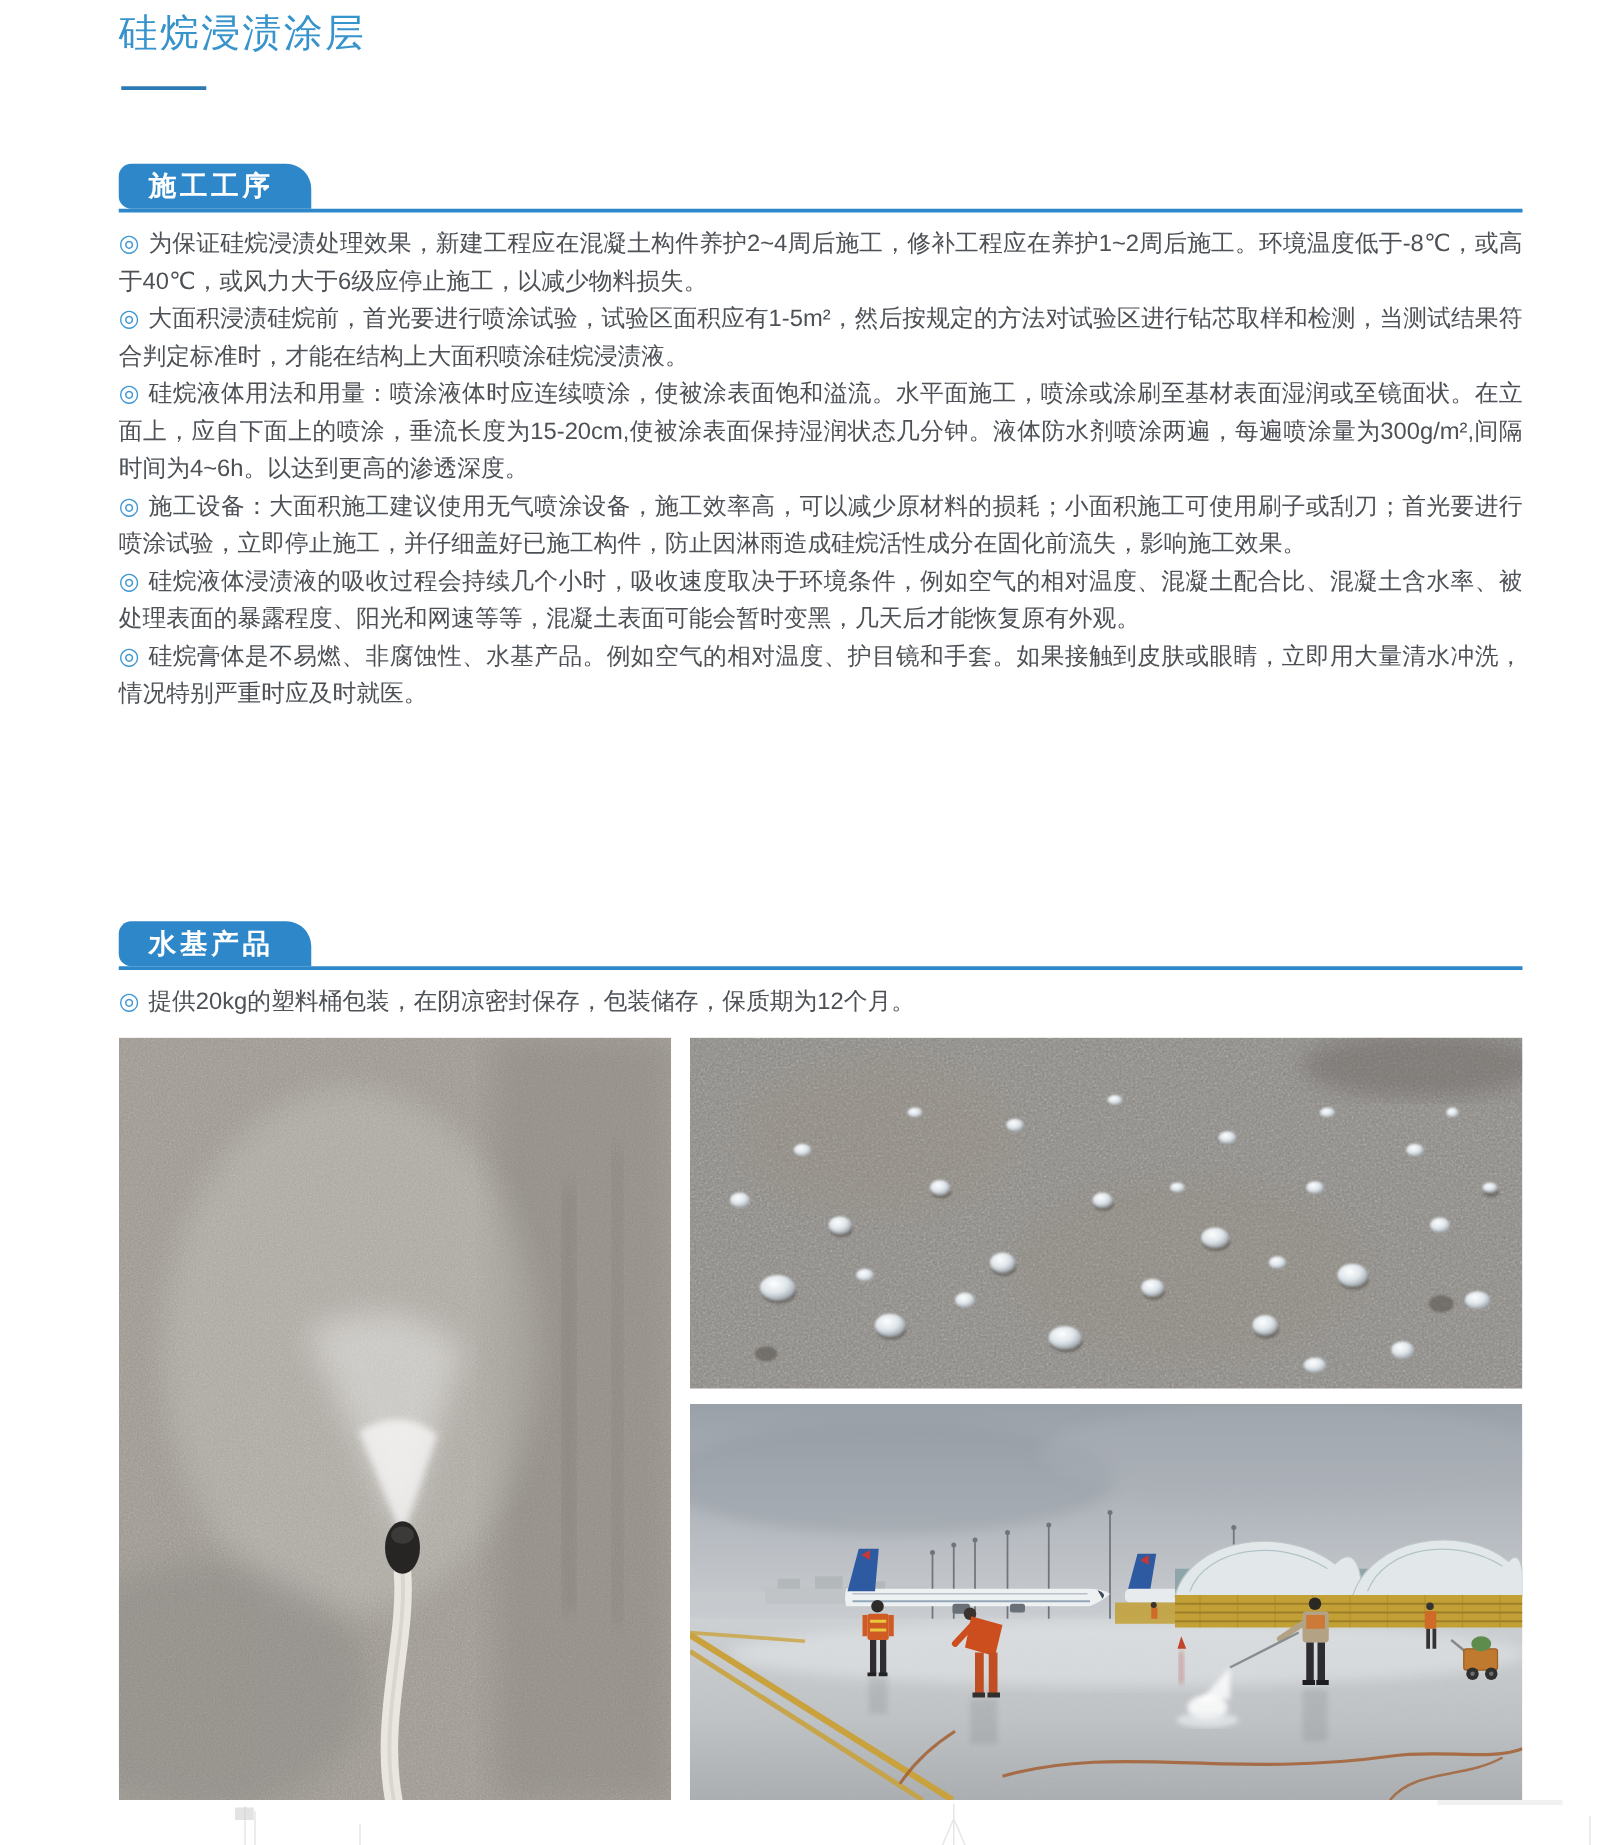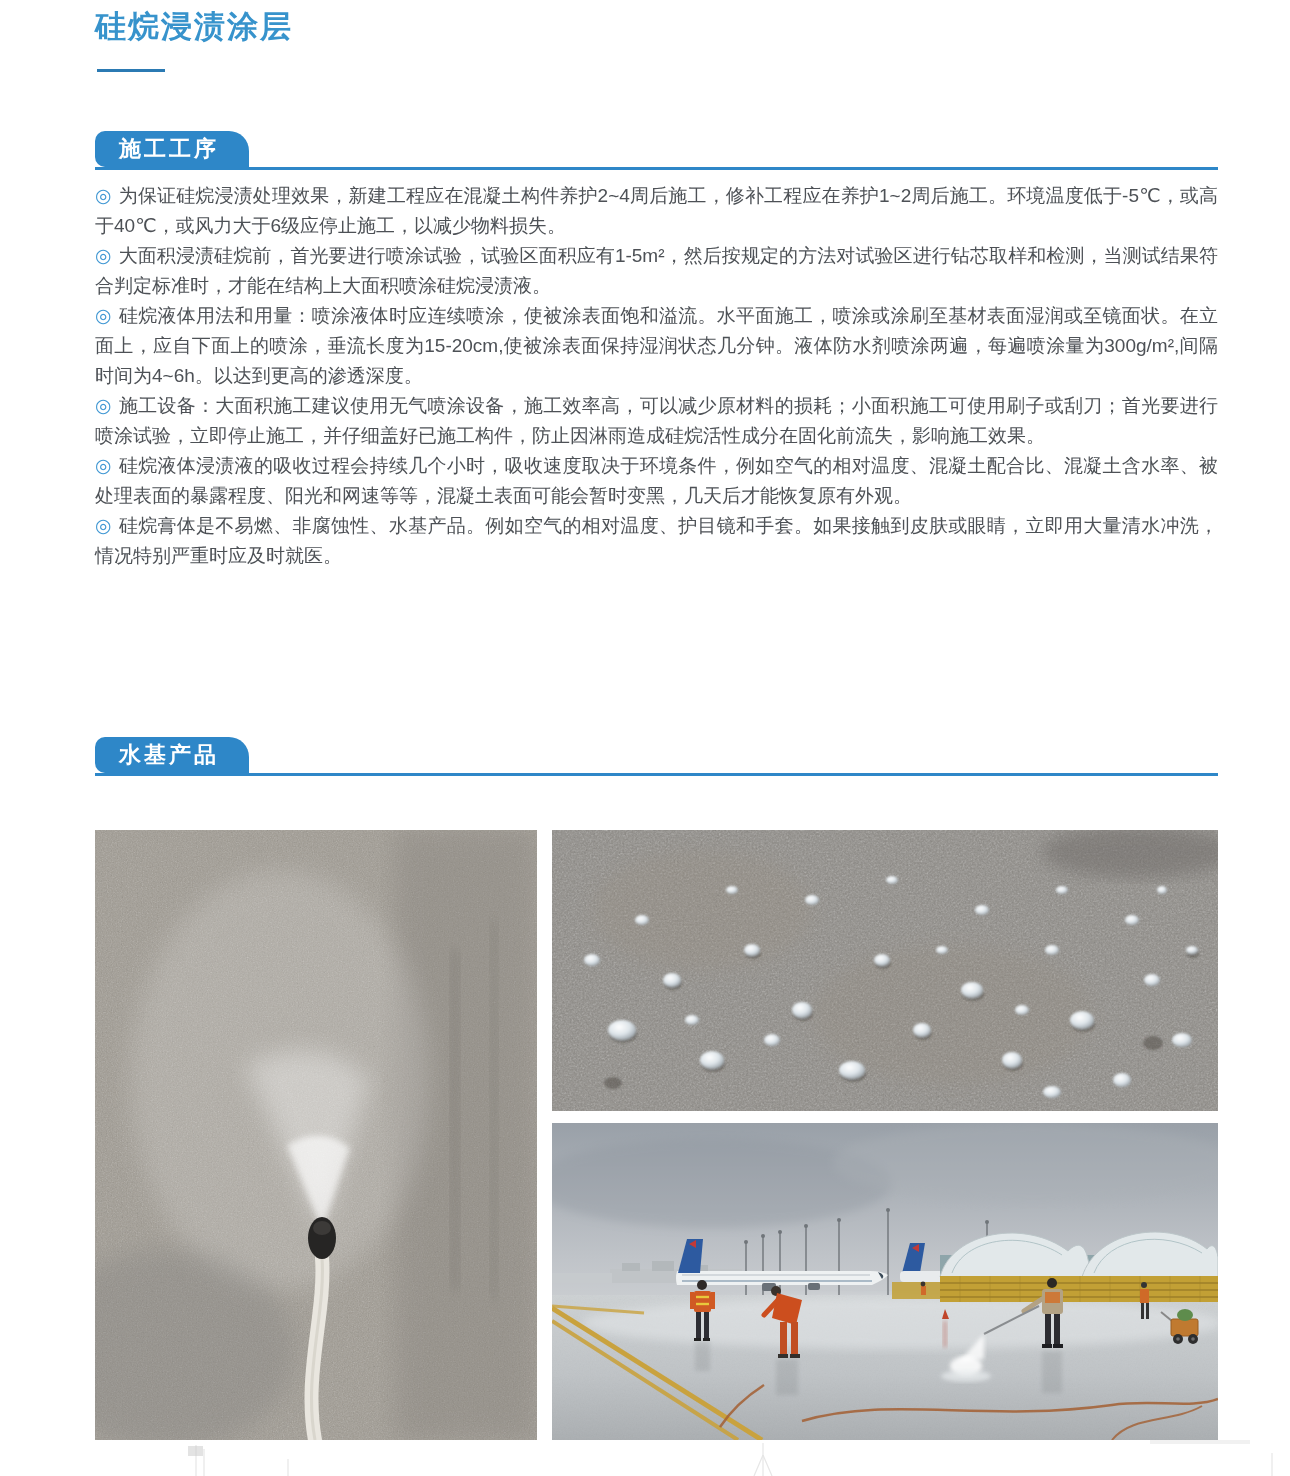--- a/index.html
+++ b/index.html
@@ -1,19 +1,19 @@
 <!DOCTYPE html>
 <html><head>
 <meta charset="utf-8">
 <style>
   html,body{margin:0;padding:0;background:#ffffff;}
   body{font-family:"Liberation Sans","DejaVu Sans",sans-serif;}
   .page{position:relative;width:1290px;height:1476px;background:#fff;overflow:hidden;}
 
-  .doc-title{position:absolute;left:95px;top:6px;margin:0;font-size:31px;font-weight:bold;
+  .doc-title{position:absolute;left:95px;top:6px;margin:0;font-size:31px;font-weight:normal;
              color:#3793cc;letter-spacing:2px;}
   .title-rule{position:absolute;left:97px;top:69px;width:68px;height:3px;background:#2b7ab3;}
 
   .sec-tab{position:absolute;left:95px;height:36px;line-height:36px;background:#2e87c8;color:#fff;
            font-size:22px;font-weight:bold;letter-spacing:3px;padding:0 30px 0 24px;
            border-radius:10px 20px 0 10px;box-sizing:border-box;text-align:right;}
   .sec-rule{position:absolute;left:95px;width:1123px;height:3px;background:#2e87c8;}
   .tab1{top:131px;} .rule1{top:167px;}
   .tab2{top:737px;} .rule2{top:773px;}
 
@@ -38,33 +38,36 @@
 
   <h1 class="doc-title">硅烷浸渍涂层</h1>
   <div class="title-rule"></div>
 
   <div class="sec-tab tab1">
     <span>施工工序</span>
   </div>
   <div class="sec-rule rule1"></div>
 
   <div class="paras paras1">
-    <p><span class="bul">◎</span><span>为保证硅烷浸渍处理效果，新建工程应在混凝土构件养护2~4周后施工，修补工程应在养护1~2周后施工。环境温度低于-5℃，或高于40℃，或风力大于6级应停止施工，以减少物料损失。</span></p>
+    <p><span class="bul">◎</span><span>为保证硅烷浸渍处理效果，新建工程应在混凝土构件养护2~4周后施工，修补工程应在养护1~2周后施工。环境温度低于-8℃，或高于40℃，或风力大于6级应停止施工，以减少物料损失。</span></p>
     <p><span class="bul">◎</span><span>大面积浸渍硅烷前，首光要进行喷涂试验，试验区面积应有1-5m²，然后按规定的方法对试验区进行钻芯取样和检测，当测试结果符合判定标准时，才能在结构上大面积喷涂硅烷浸渍液。</span></p>
     <p><span class="bul">◎</span><span>硅烷液体用法和用量：喷涂液体时应连续喷涂，使被涂表面饱和溢流。水平面施工，喷涂或涂刷至基材表面湿润或至镜面状。在立面上，应自下面上的喷涂，垂流长度为15-20cm,使被涂表面保持湿润状态几分钟。液体防水剂喷涂两遍，每遍喷涂量为300g/m²,间隔时间为4~6h。以达到更高的渗透深度。</span></p>
     <p><span class="bul">◎</span><span>施工设备：大面积施工建议使用无气喷涂设备，施工效率高，可以减少原材料的损耗；小面积施工可使用刷子或刮刀；首光要进行喷涂试验，立即停止施工，并仔细盖好已施工构件，防止因淋雨造成硅烷活性成分在固化前流失，影响施工效果。</span></p>
     <p><span class="bul">◎</span><span>硅烷液体浸渍液的吸收过程会持续几个小时，吸收速度取决于环境条件，例如空气的相对温度、混凝土配合比、混凝土含水率、被处理表面的暴露程度、阳光和网速等等，混凝土表面可能会暂时变黑，几天后才能恢复原有外观。</span></p>
     <p><span class="bul">◎</span><span>硅烷膏体是不易燃、非腐蚀性、水基产品。例如空气的相对温度、护目镜和手套。如果接触到皮肤或眼睛，立即用大量清水冲洗，情况特别严重时应及时就医。</span></p>
   </div>
 
   <div class="sec-tab tab2">
     <span>水基产品</span>
   </div>
   <div class="sec-rule rule2"></div>
 
+  <div class="paras paras2">
+    <p><span class="bul">◎</span><span>提供20kg的塑料桶包装，在阴凉密封保存，包装储存，保质期为12个月。</span></p>
+  </div>
 
   <div class="photo photo1">
     <svg width="442" height="610" viewBox="0 0 442 610" xmlns="http://www.w3.org/2000/svg">
       <defs>
         <filter id="nzA" x="0" y="0" width="100%" height="100%">
           <feTurbulence type="fractalNoise" baseFrequency="0.8" numOctaves="3" seed="7" stitchTiles="stitch"></feTurbulence>
           <feColorMatrix type="saturate" values="0"></feColorMatrix>
         </filter>
         <filter id="blA6">
             <feGaussianBlur stdDeviation="6"></feGaussianBlur>

